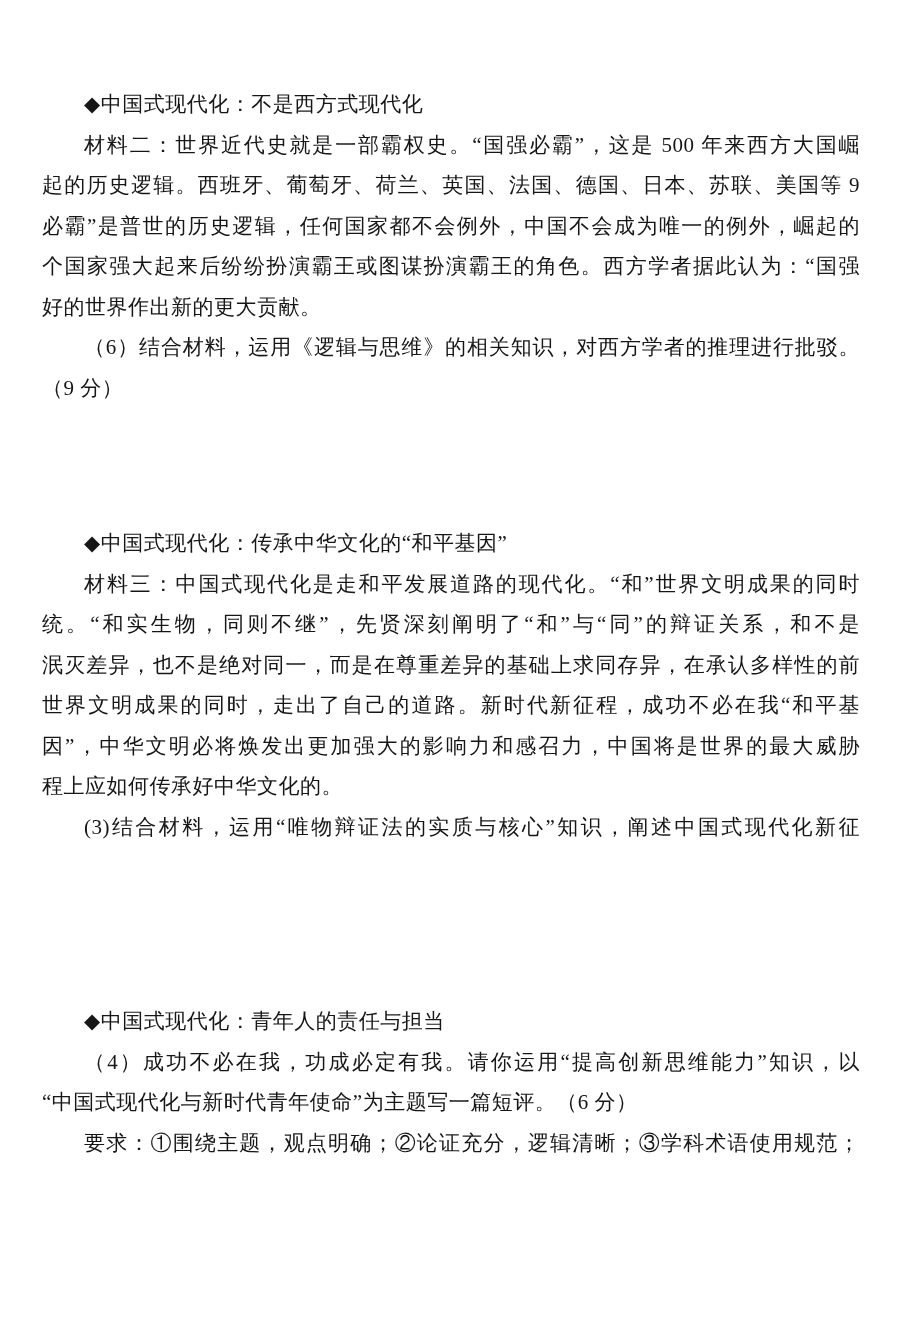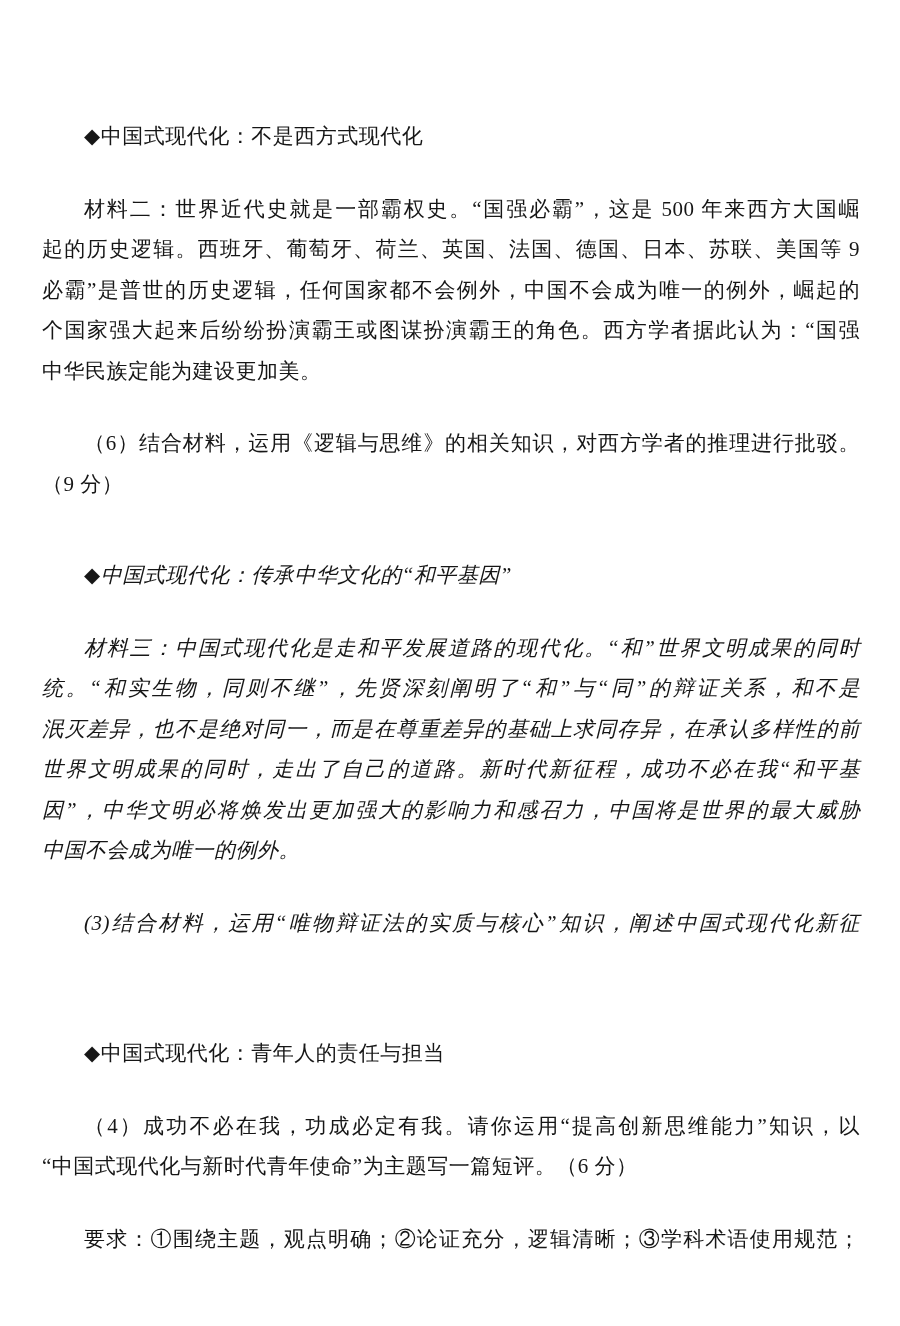--- a/index.html
+++ b/index.html
@@ -20,48 +20,48 @@
     width: 818px;
   }
   .ln {
     font-size: 21px;
     line-height: 40.5px;
     white-space: normal;
     text-align: justify;
     text-align-last: justify;
     letter-spacing: 0.5px;
   }
-  .ln.first { text-indent: 2em; margin-top: 32px; }
+  .ln.first { text-indent: 2em; }
   .ln.end { text-align-last: left; }
   .heading { font-weight: normal; }
 </style>
 </head>
 <body>
 
 <main class="page">
 
   <section class="sec" style="top: 84px;">
     <h2 class="ln first end heading">◆中国式现代化：不是西方式现代化</h2>
     <div class="ln first">材料二：世界近代史就是一部霸权史。“国强必霸”，这是 500 年来西方大国崛</div>
     <div class="ln">起的历史逻辑。西班牙、葡萄牙、荷兰、英国、法国、德国、日本、苏联、美国等 9</div>
     <div class="ln">必霸”是普世的历史逻辑，任何国家都不会例外，中国不会成为唯一的例外，崛起的</div>
     <div class="ln">个国家强大起来后纷纷扮演霸王或图谋扮演霸王的角色。西方学者据此认为：“国强</div>
-    <div class="ln end">中华民族定能为建设更加美。</div>
+    <div class="ln end">好的世界作出新的更大贡献。</div>
     <div class="ln first">（6）结合材料，运用《逻辑与思维》的相关知识，对西方学者的推理进行批驳。</div>
     <div class="ln end">（9 分）</div>
   </section>
 
-  <section class="sec" style="top: 523px; font-style: italic;">
+  <section class="sec" style="top: 523px;">
     <h2 class="ln first end heading">◆中国式现代化：传承中华文化的“和平基因”</h2>
     <div class="ln first">材料三：中国式现代化是走和平发展道路的现代化。“和”世界文明成果的同时</div>
     <div class="ln">统。“和实生物，同则不继”，先贤深刻阐明了“和”与“同”的辩证关系，和不是</div>
     <div class="ln">泯灭差异，也不是绝对同一，而是在尊重差异的基础上求同存异，在承认多样性的前</div>
     <div class="ln">世界文明成果的同时，走出了自己的道路。新时代新征程，成功不必在我“和平基</div>
     <div class="ln">因”，中华文明必将焕发出更加强大的影响力和感召力，中国将是世界的最大威胁</div>
-    <div class="ln end">中国不会成为唯一的例外。</div>
+    <div class="ln end">程上应如何传承好中华文化的。</div>
     <div class="ln first">(3)结合材料，运用“唯物辩证法的实质与核心”知识，阐述中国式现代化新征</div>
   </section>
 
   <section class="sec" style="top: 1001px;">
     <h2 class="ln first end heading">◆中国式现代化：青年人的责任与担当</h2>
     <div class="ln first">（4）成功不必在我，功成必定有我。请你运用“提高创新思维能力”知识，以</div>
     <div class="ln end">“中国式现代化与新时代青年使命”为主题写一篇短评。（6 分）</div>
     <div class="ln first">要求：①围绕主题，观点明确；②论证充分，逻辑清晰；③学科术语使用规范；</div>
   </section>
 

